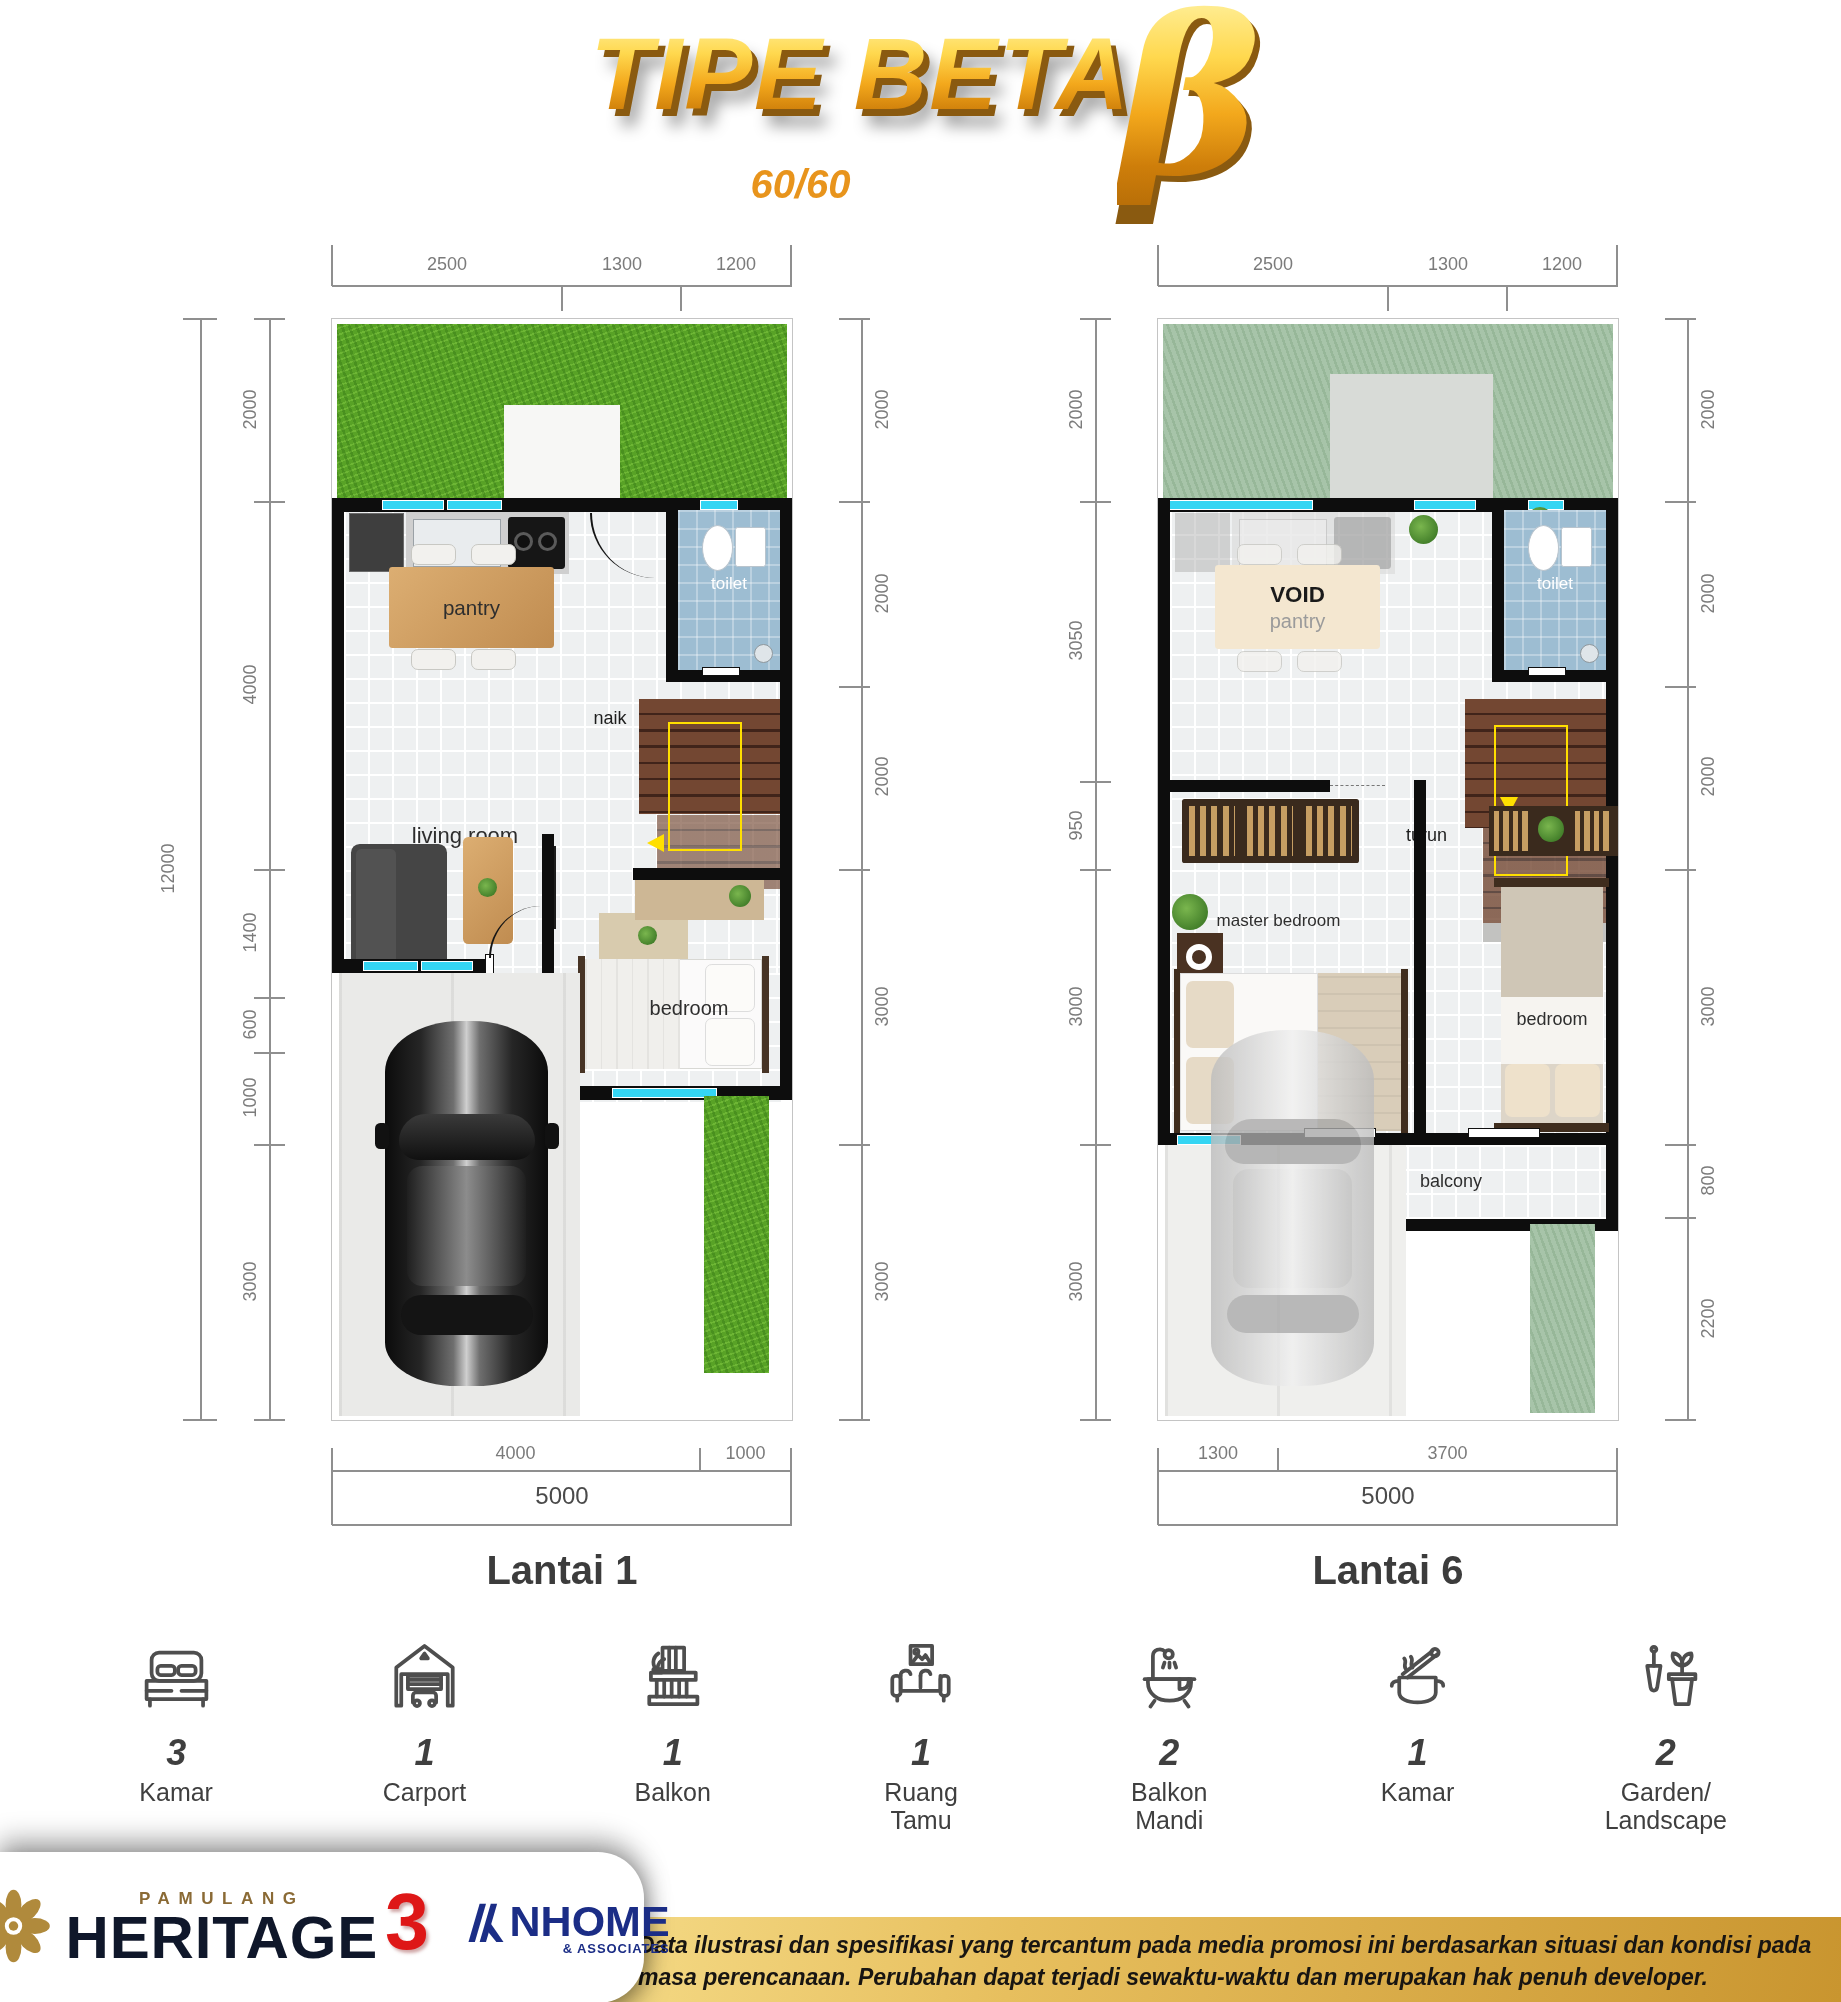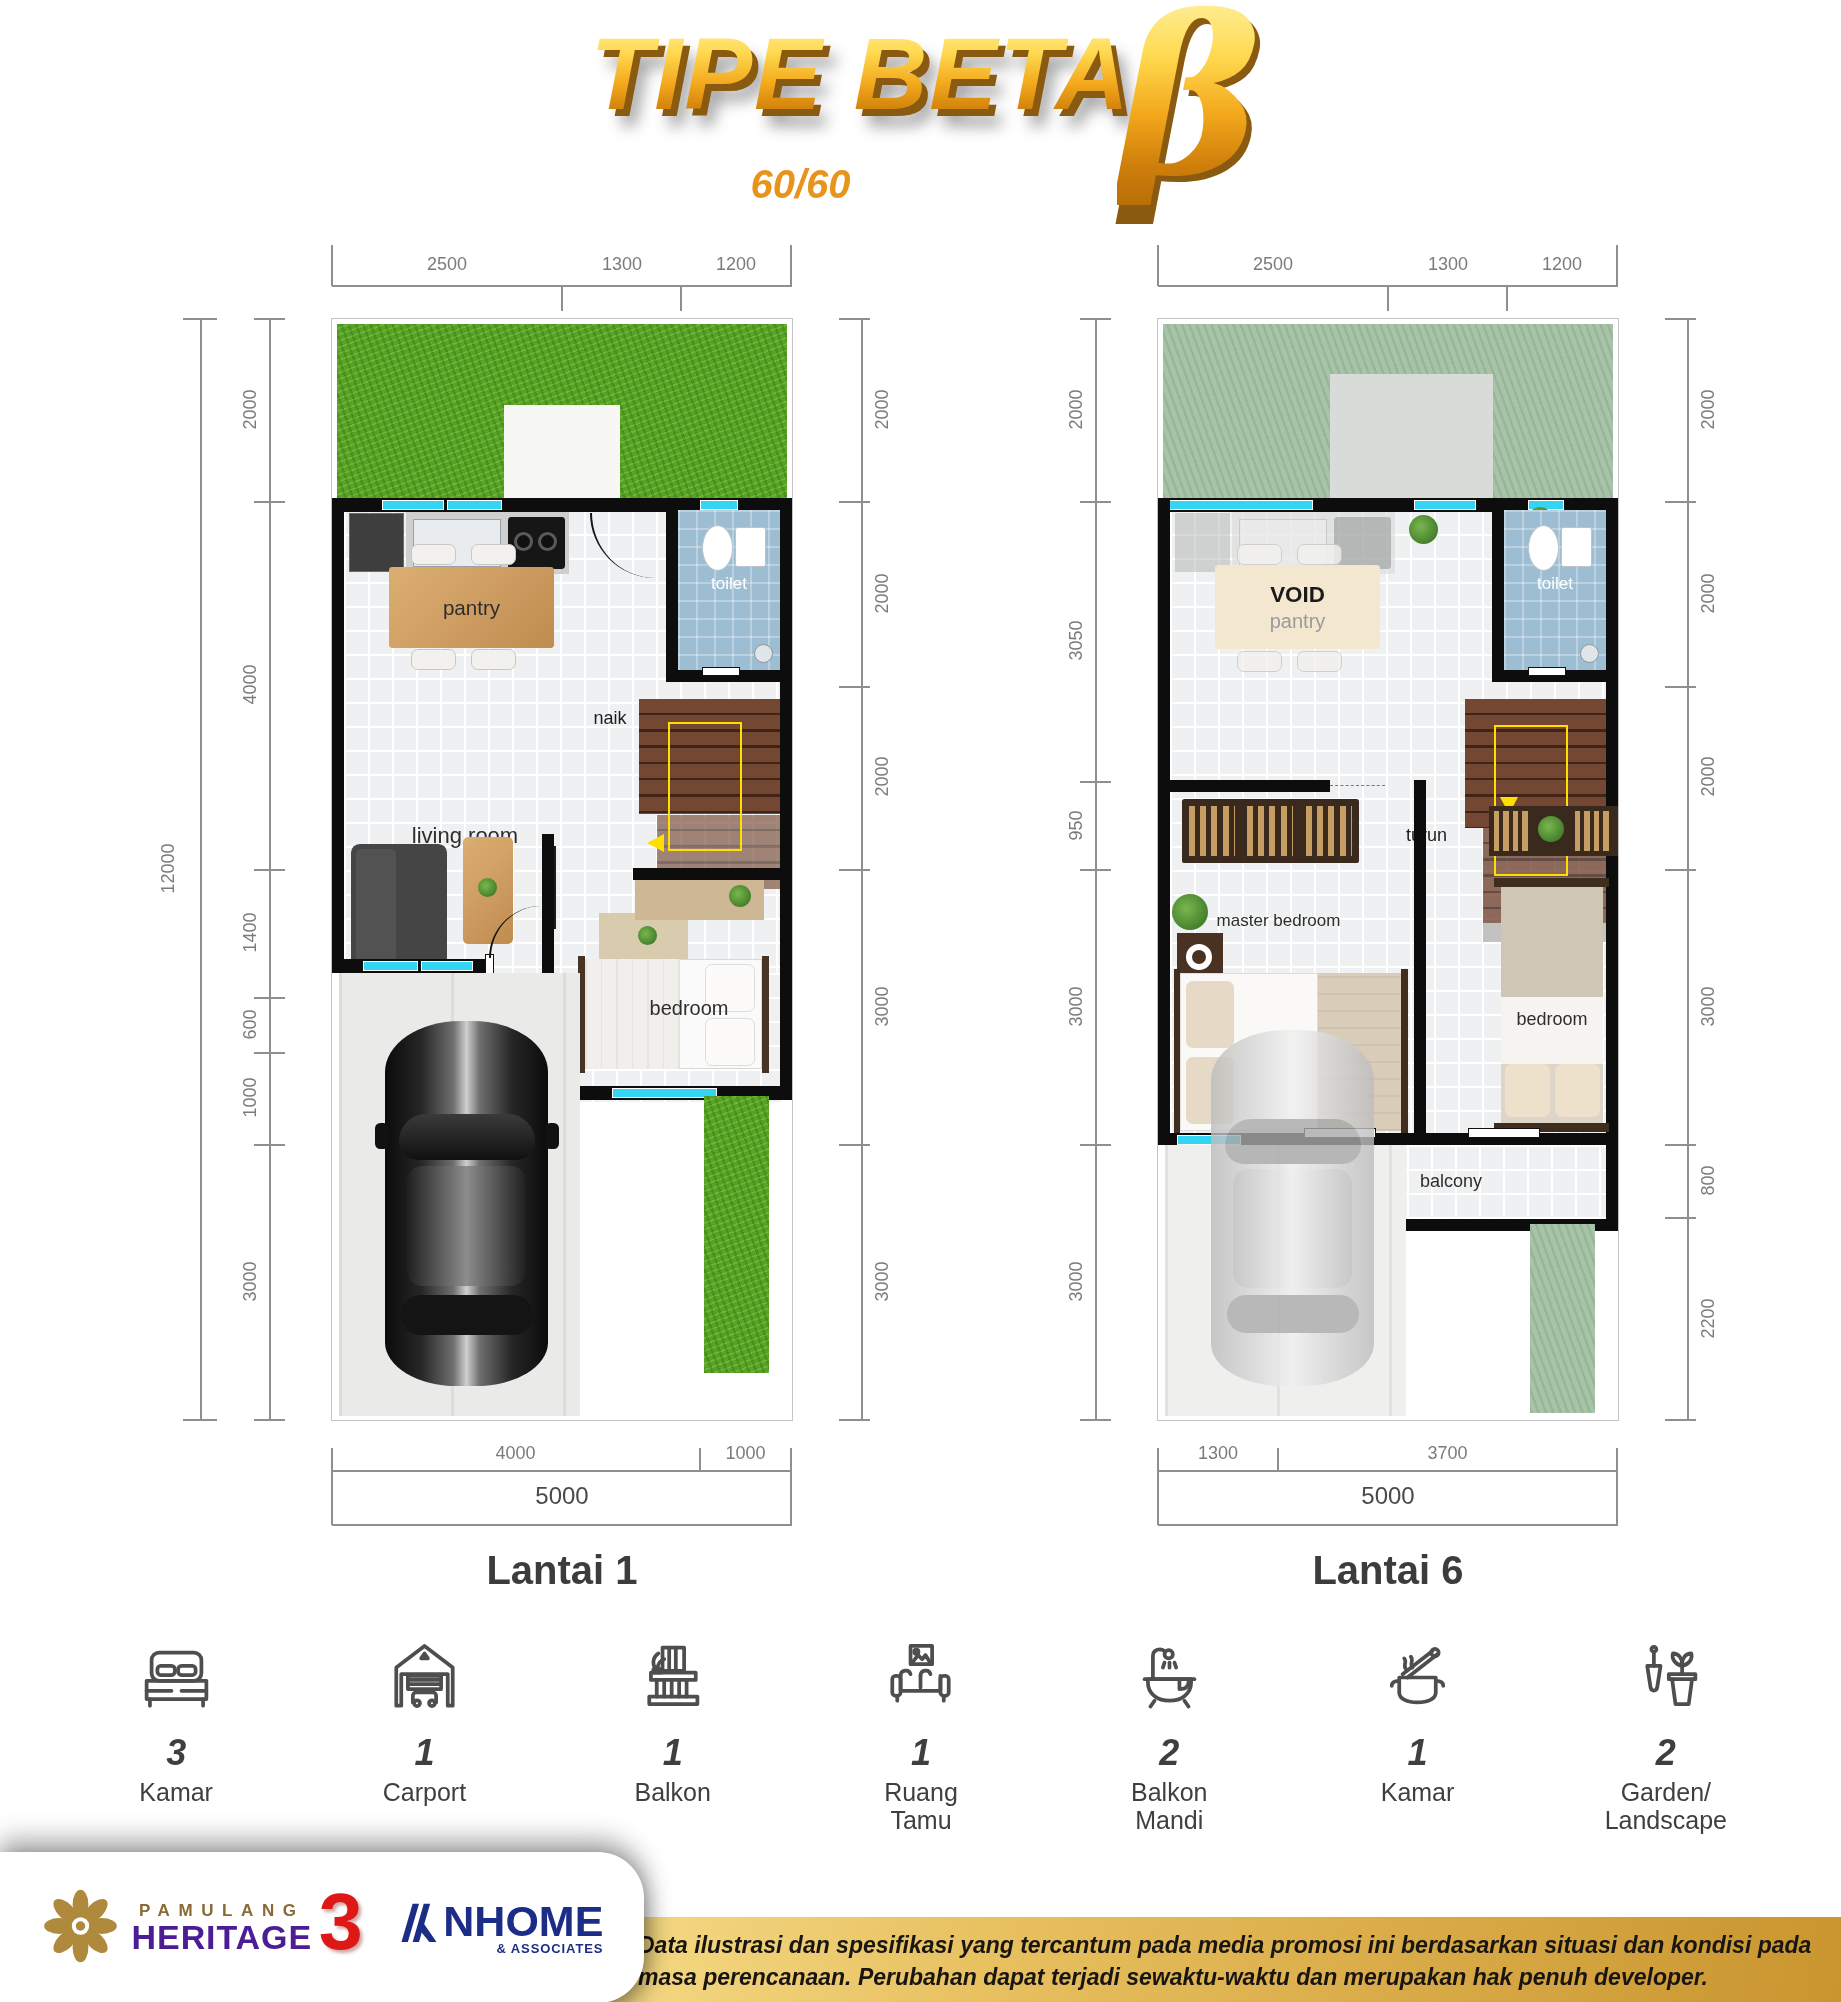--- a/index.html
+++ b/index.html
@@ -43,21 +43,21 @@
   .fcount{font-size:36px;font-weight:bold;font-style:italic;color:#3f3f3f;margin-top:10.3px;}
   .flabel{font-size:25px;color:#3f3f3f;text-align:center;line-height:1.12;margin-top:3.4px;max-width:138px;}
   .goldband{position:absolute;left:0;top:1917px;width:1841px;height:85px;
         background:linear-gradient(100deg,#dfb14b 0%,#f6dd8a 30%,#e7bf5e 55%,#c9952f 100%);}
   .disclaimer{position:absolute;left:638px;top:1930px;width:1187px;font-size:23px;font-weight:bold;
         font-style:italic;color:#181512;line-height:1.38;}
   .brandcard{position:absolute;left:0;top:1852px;width:644px;height:151px;background:#fff;
         border-radius:0 46px 46px 0;box-shadow:0 8.6px 26px rgba(0,0,0,.5),0 -13.8px 26px rgba(0,0,0,.28);
         display:flex;align-items:center;justify-content:center;gap:12px;z-index:5;}
   .h-top{font-size:17px;letter-spacing:8.6px;color:#8a6a35;font-weight:bold;}
-  .h-main{font-size:34px;font-weight:800;color:#4c1d95;letter-spacing:0.9px;line-height:.95;}
+  .h-main{font-size:60px;font-weight:800;color:#0f172a;letter-spacing:0.9px;line-height:.95;}
   .h-num{font-size:79px;font-weight:900;color:#de1717;margin:-12px 0 0 -5.2px;text-shadow:2.6px 2.6px 3.4px rgba(120,0,0,.35);}
   .an-main{font-size:43px;font-weight:900;color:#1b2d86;line-height:.9;}
   .an-sub{font-size:13px;font-weight:bold;color:#1b2d86;text-align:right;margin-top:-3.4px;letter-spacing:0.9px;}
 </style>
 </head>
 <body>
 
 <div id="page">
 
   <div class="a" style="left:0;top:0;width:1841px;height:215px;">

